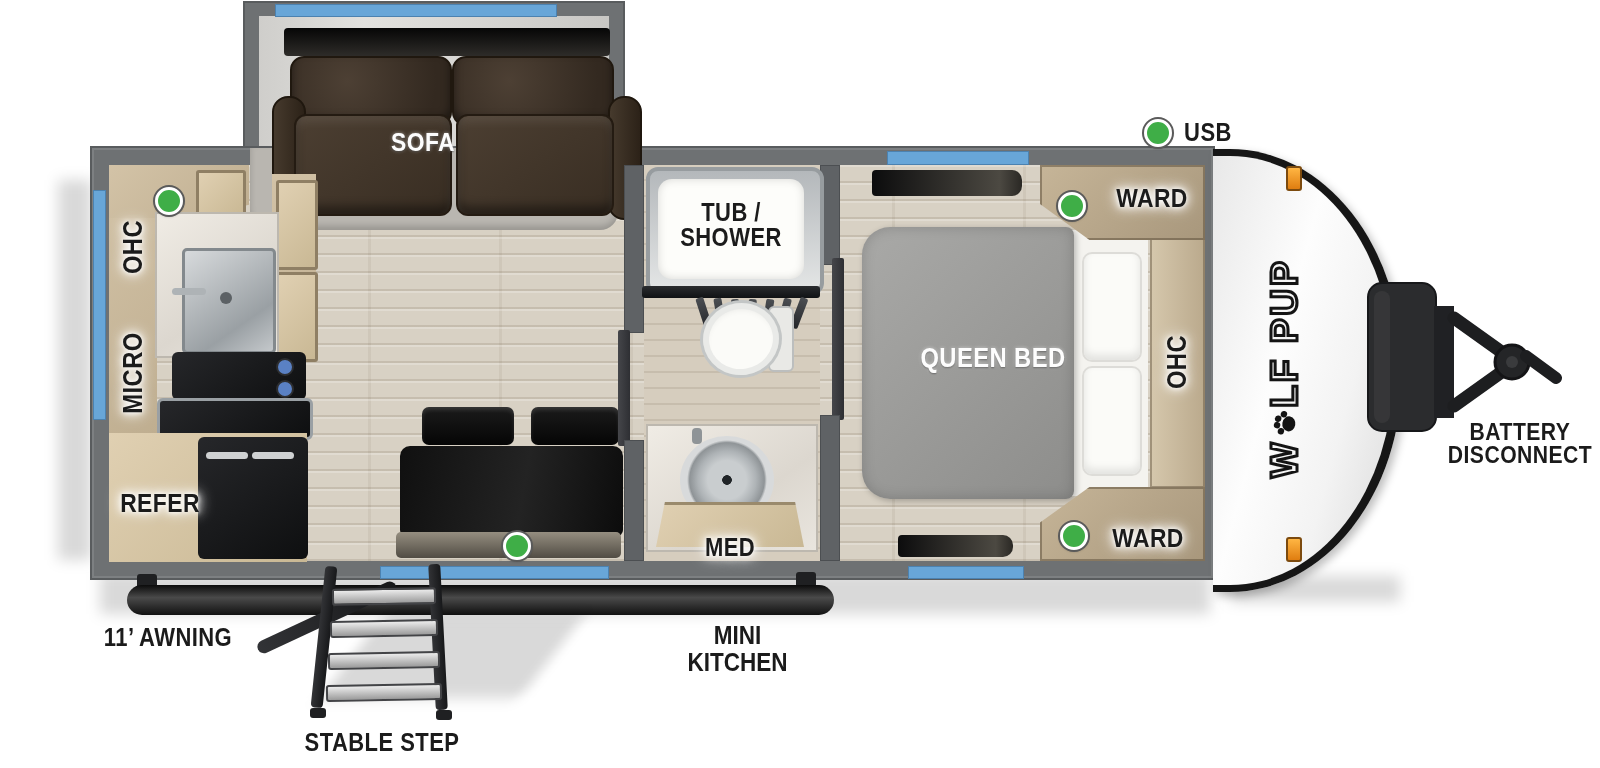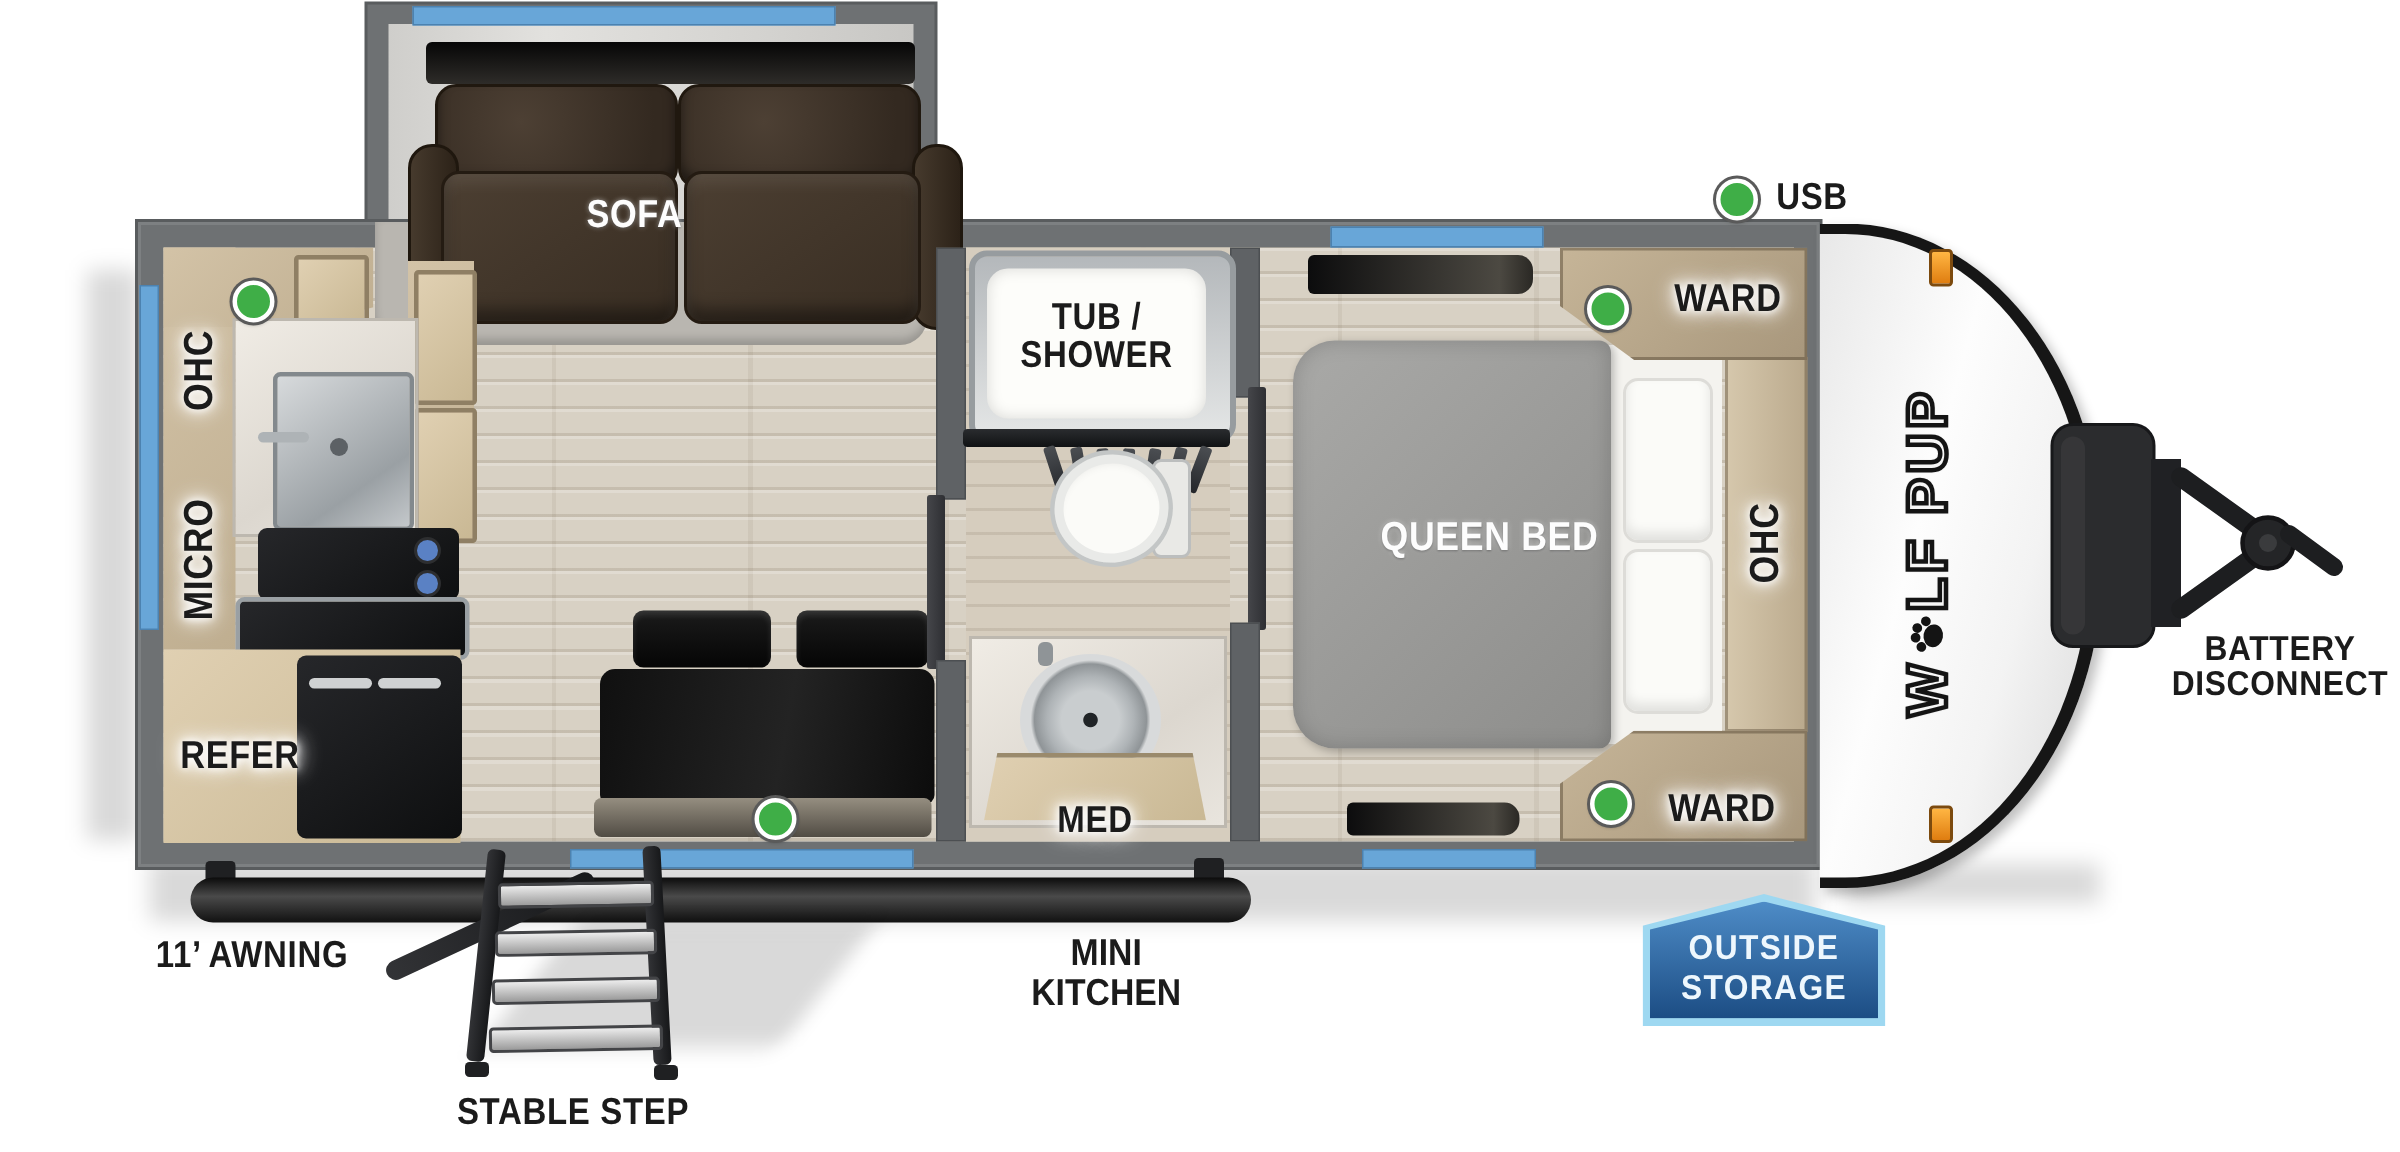--- a/index.html
+++ b/index.html
@@ -256,21 +256,14 @@
     <div class="abs bracket" style="left:52px;top:150px;width:16px;height:10px;"></div>
     <div class="abs bracket" style="left:178px;top:152px;width:16px;height:10px;"></div>
   </div>
   <div class="lbl ctr" style="left:382px;top:742px;font-size:25px;">STABLE STEP</div>
 
   <div class="abs" style="left:655px;top:622px;width:165px;text-align:center;font-weight:bold;font-size:25px;line-height:27px;color:#1b1b1b;transform:scaleX(.9);">
     <div>MINI</div>
     <div>KITCHEN</div>
   </div>
 
-  <div class="abs badge-outer" style="left:1095px;top:596px;width:162px;height:88px;">
-    <div class="abs badge-inner" style="left:5px;top:5px;width:152px;height:78px;"></div>
-    <div class="abs badge-text" style="left:0;top:22px;width:162px;">
-      <div>OUTSIDE</div>
-      <div>STORAGE</div>
-    </div>
-  </div>
 
 </div>
 
 </body></html>

